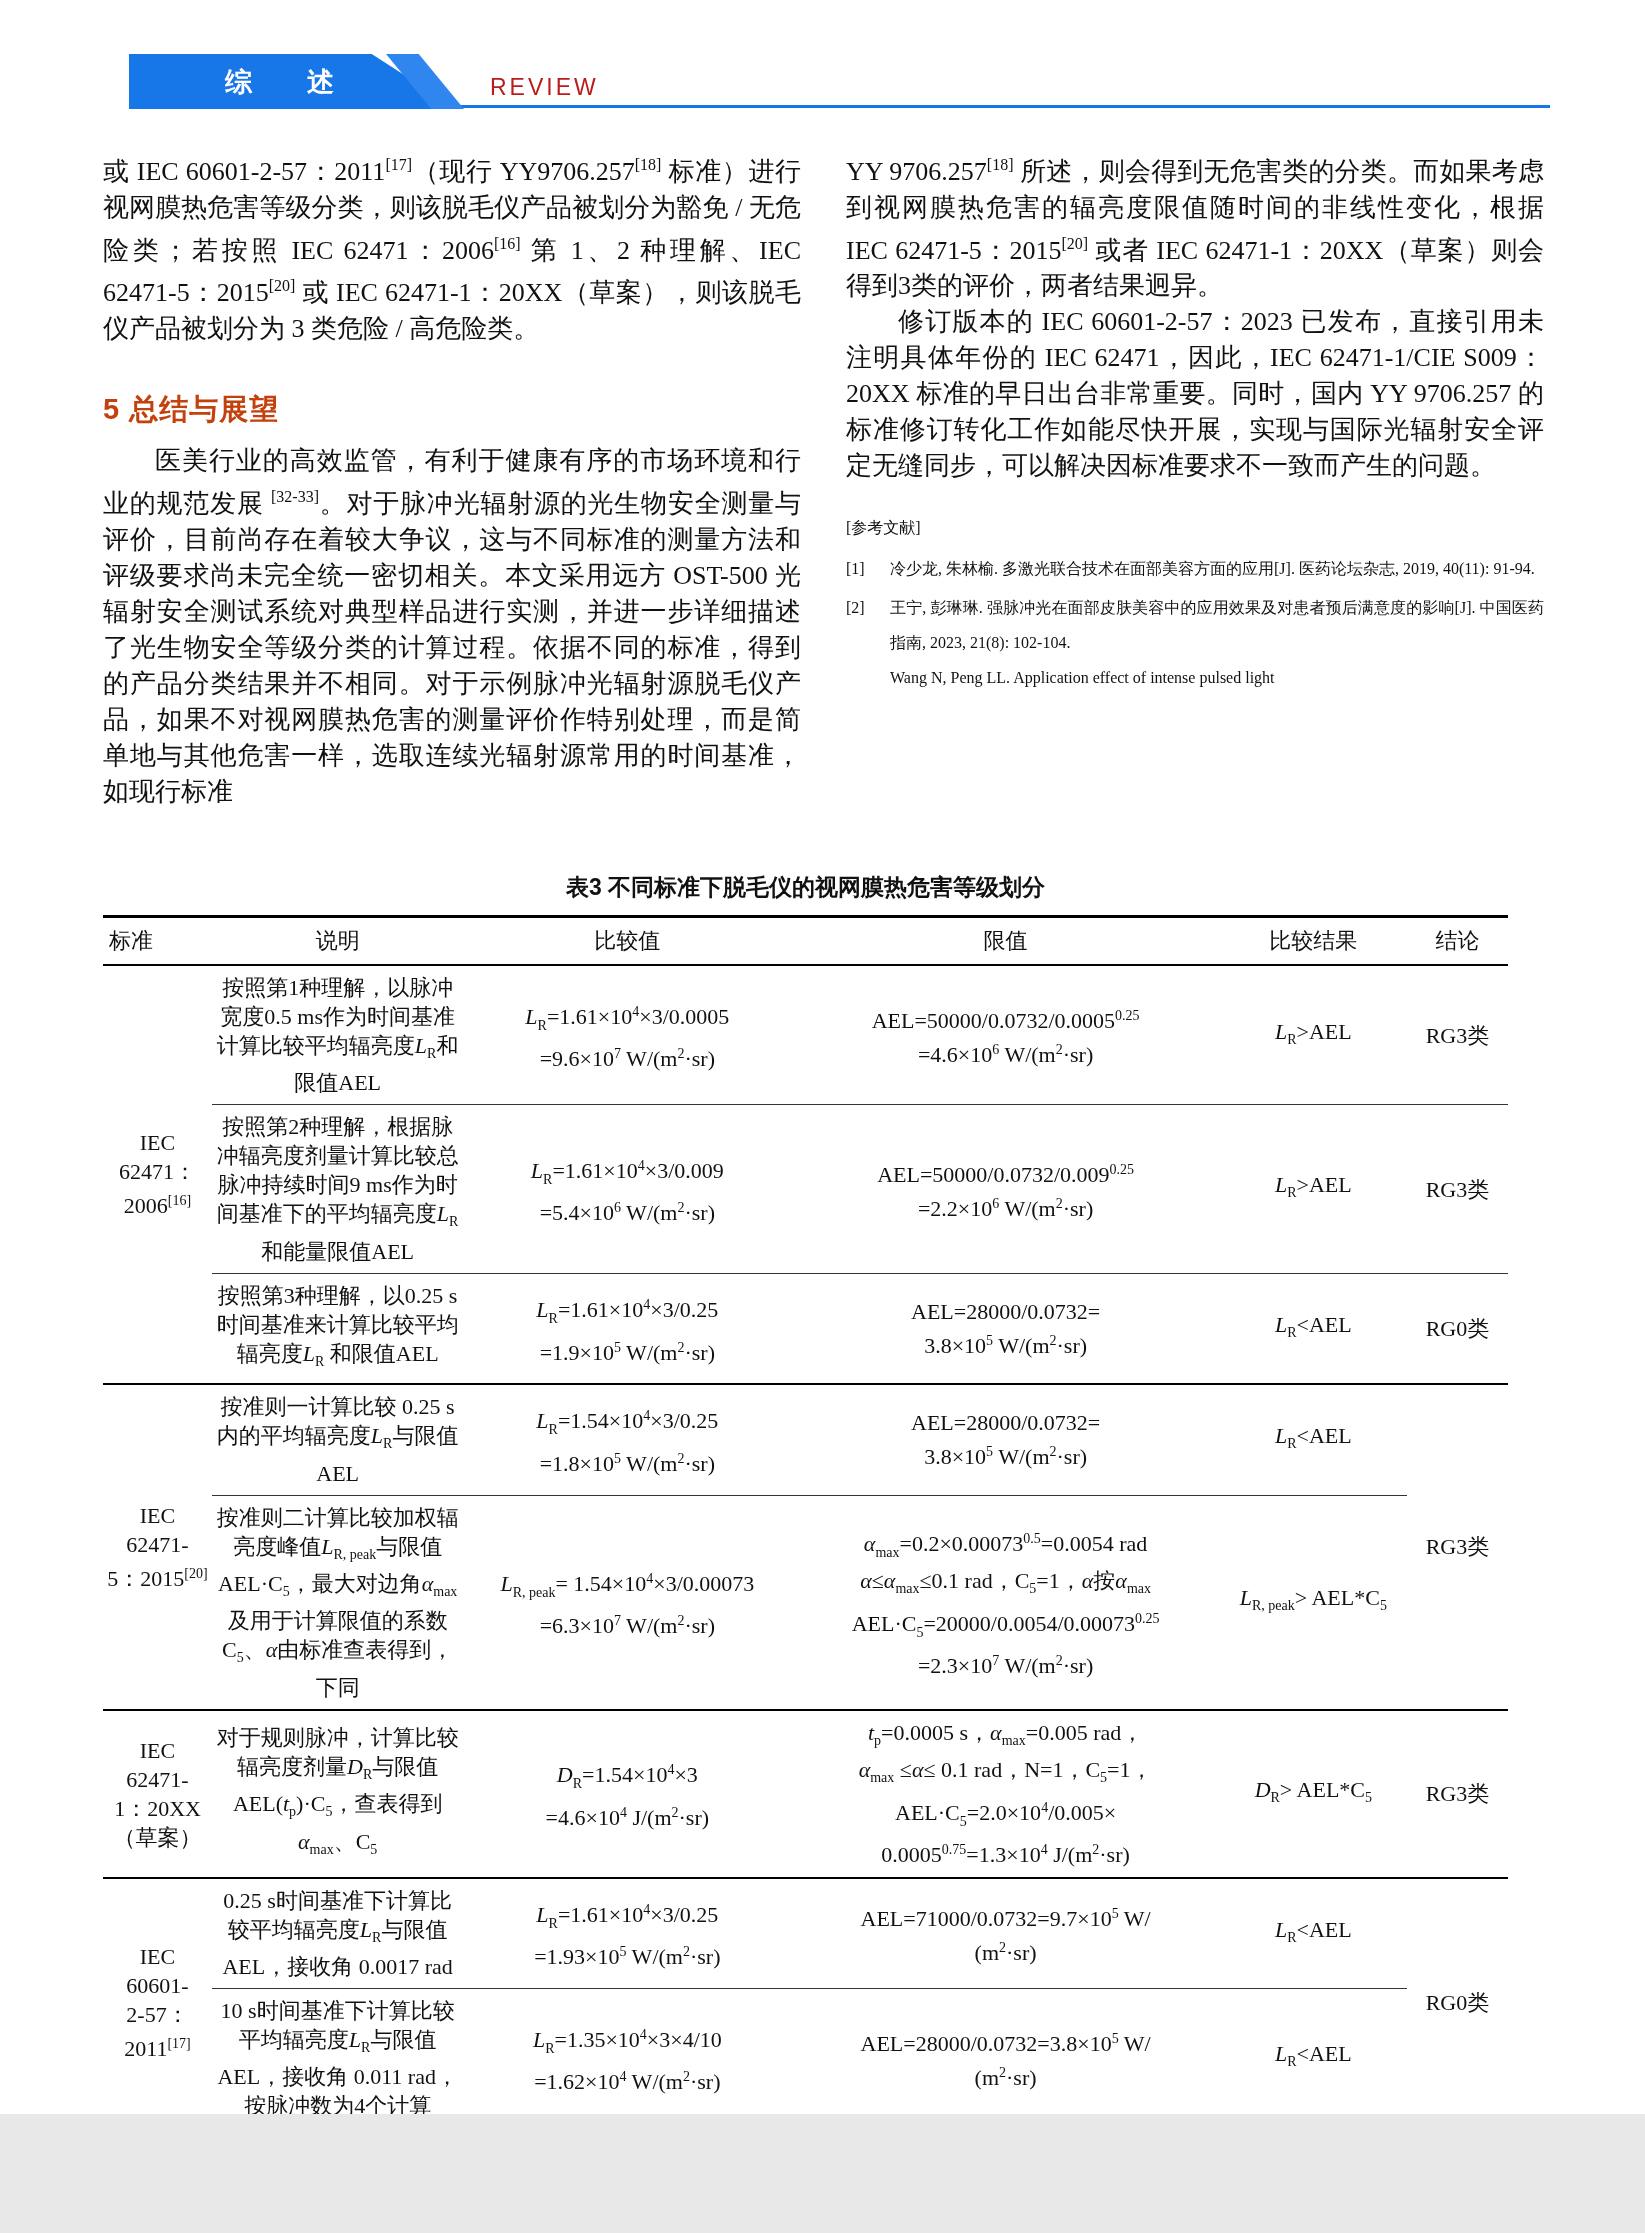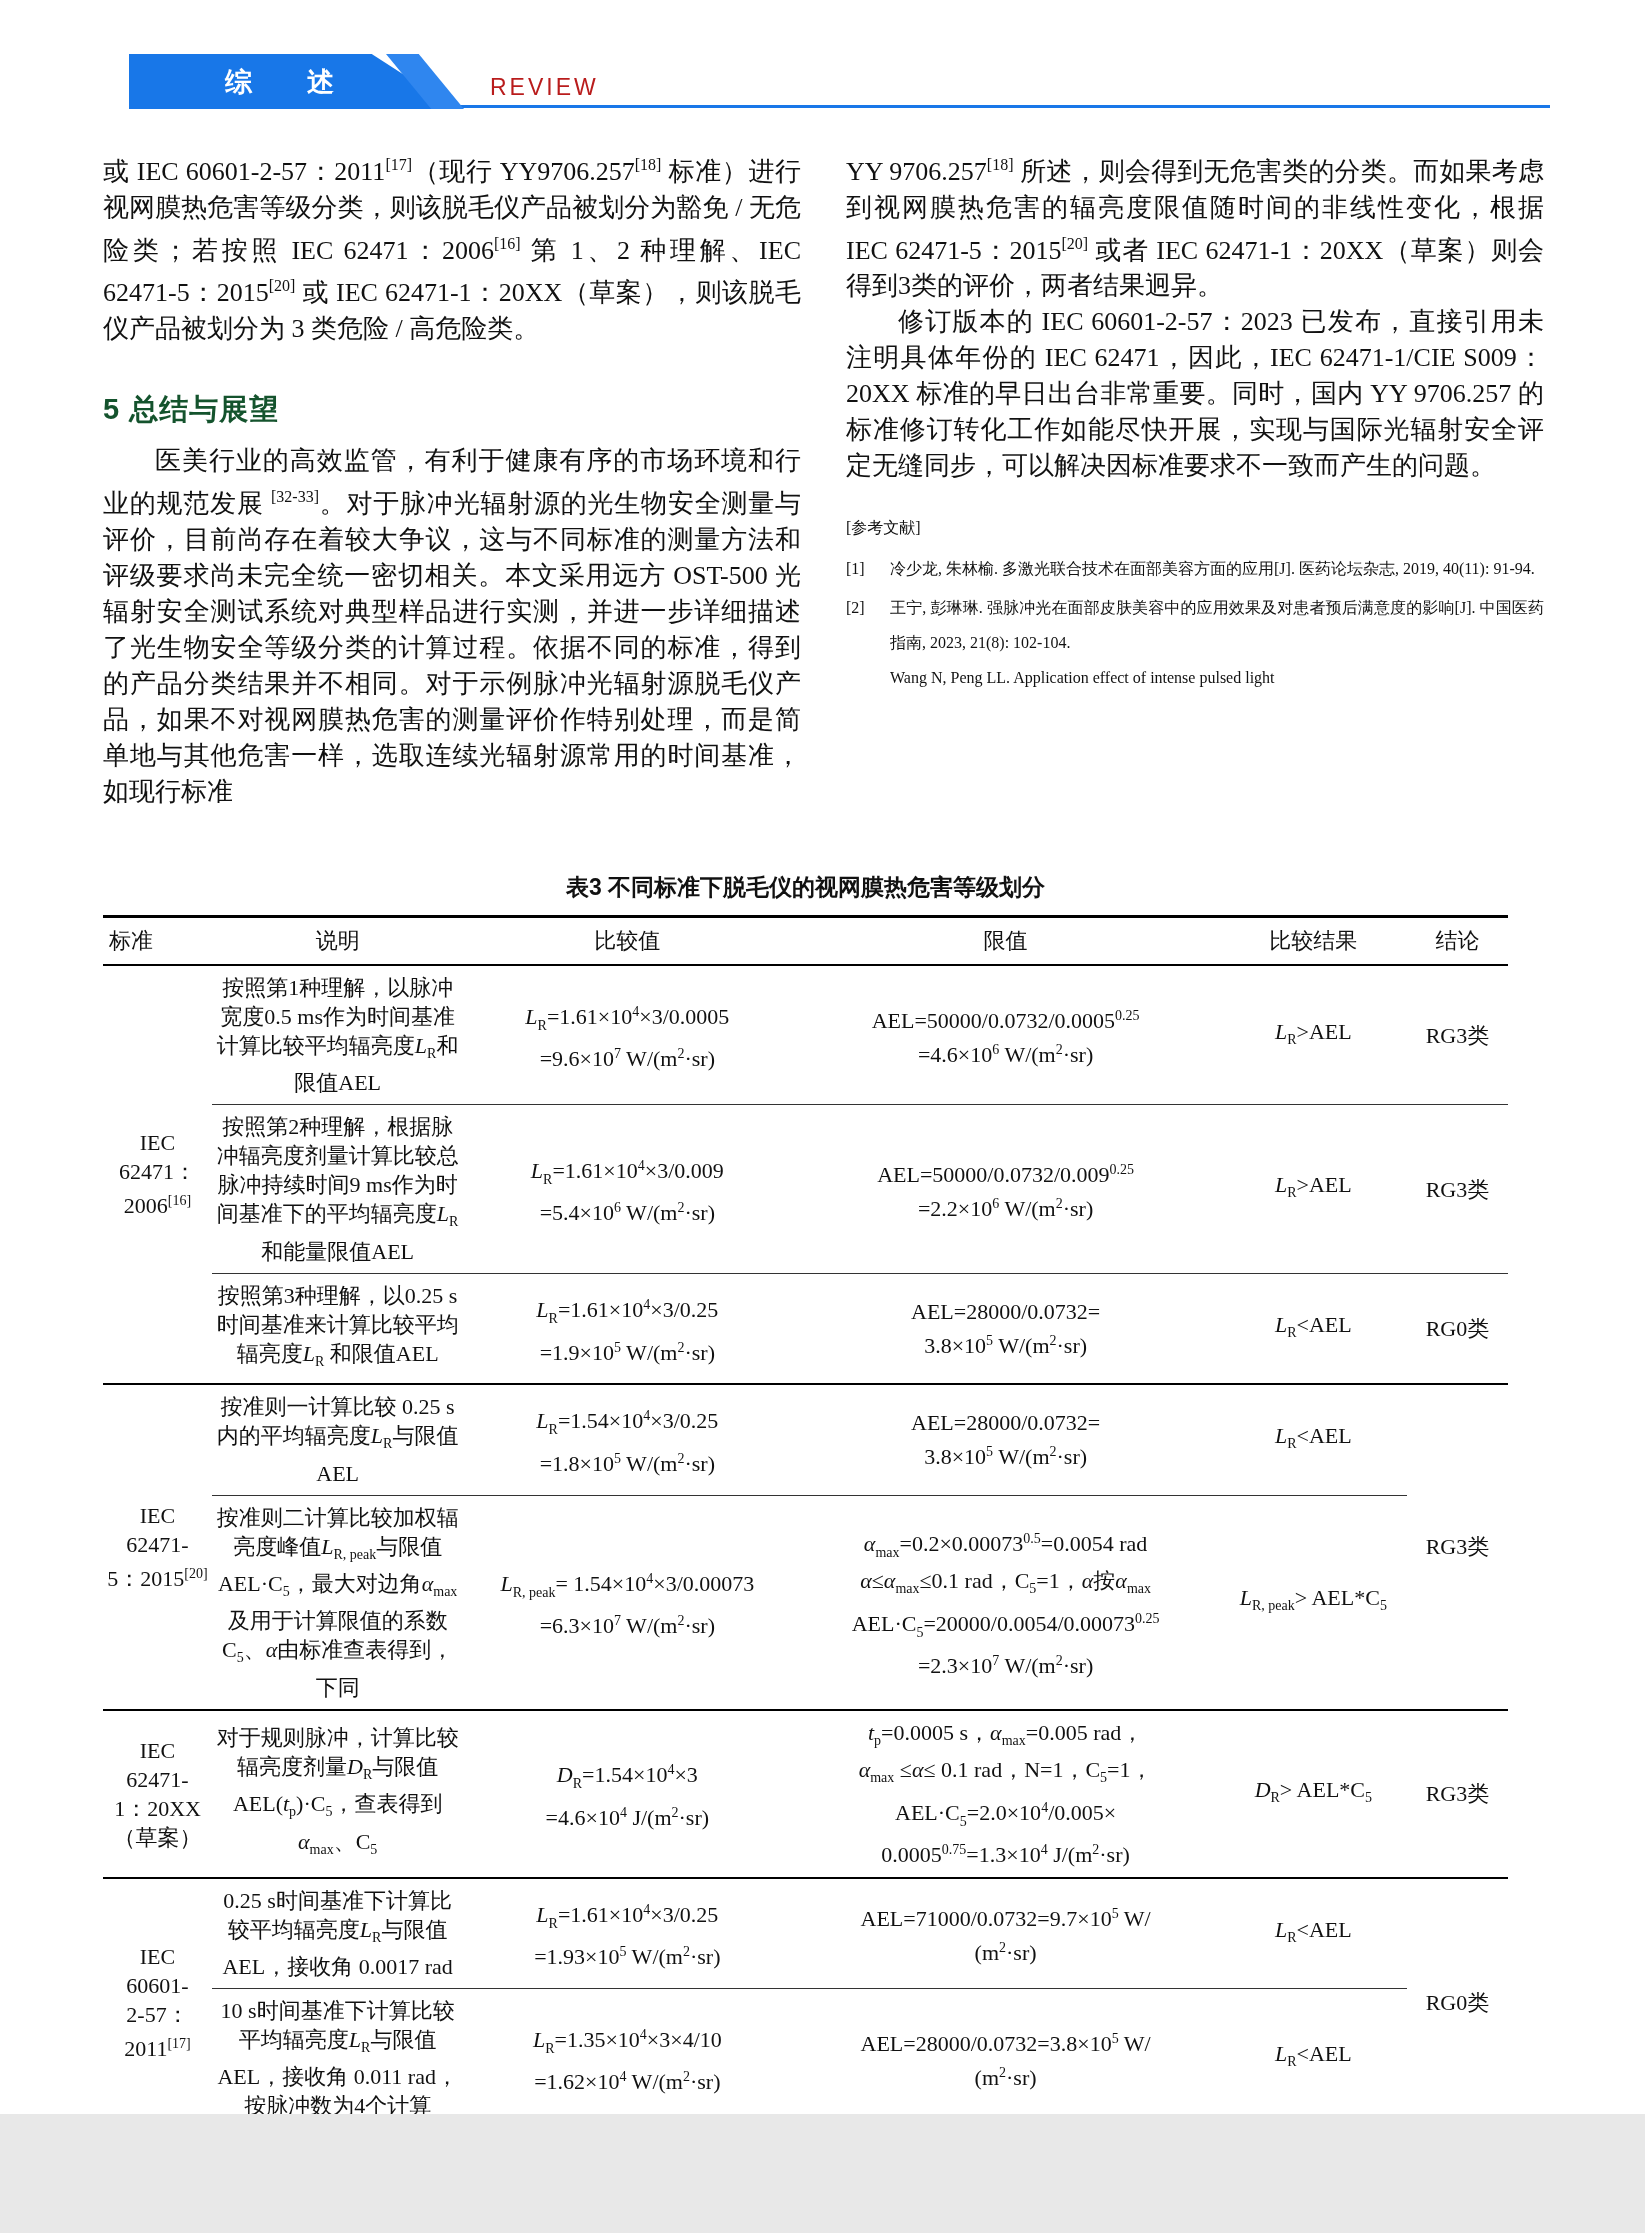--- a/index.html
+++ b/index.html
@@ -27,21 +27,21 @@
             font-family:"Liberation Sans","DejaVu Sans",sans-serif; }
   
   .col { position:absolute; top:147px; width:698px; font-size:26px; line-height:36px; text-align:justify; }
   .col-left  { left:103px; }
   .col-right { left:846px; }
   .col p.indent { text-indent:2em; }
   .col sup { font-size:16px; }
   .sec-heading {
     margin-top:44px; margin-bottom:16px;
     font-family:"Liberation Sans","DejaVu Sans",sans-serif;
-    font-size:29px; font-weight:bold; color:#14532d; letter-spacing:1px;
+    font-size:29px; font-weight:bold; color:#c2410c; letter-spacing:1px;
   }
   
   .refs { margin-top:26px; font-size:16px; line-height:35px; }
   .refs-heading { margin-bottom:6px; }
   .ref-item { display:flex; margin-bottom:4px; }
   .ref-label { flex:0 0 44px; }
   .ref-body { flex:1; text-align:justify; }
   .ref-extra { text-indent:0; }
   
   .table-wrap { position:absolute; left:103px; top:872px; width:1405px; }

